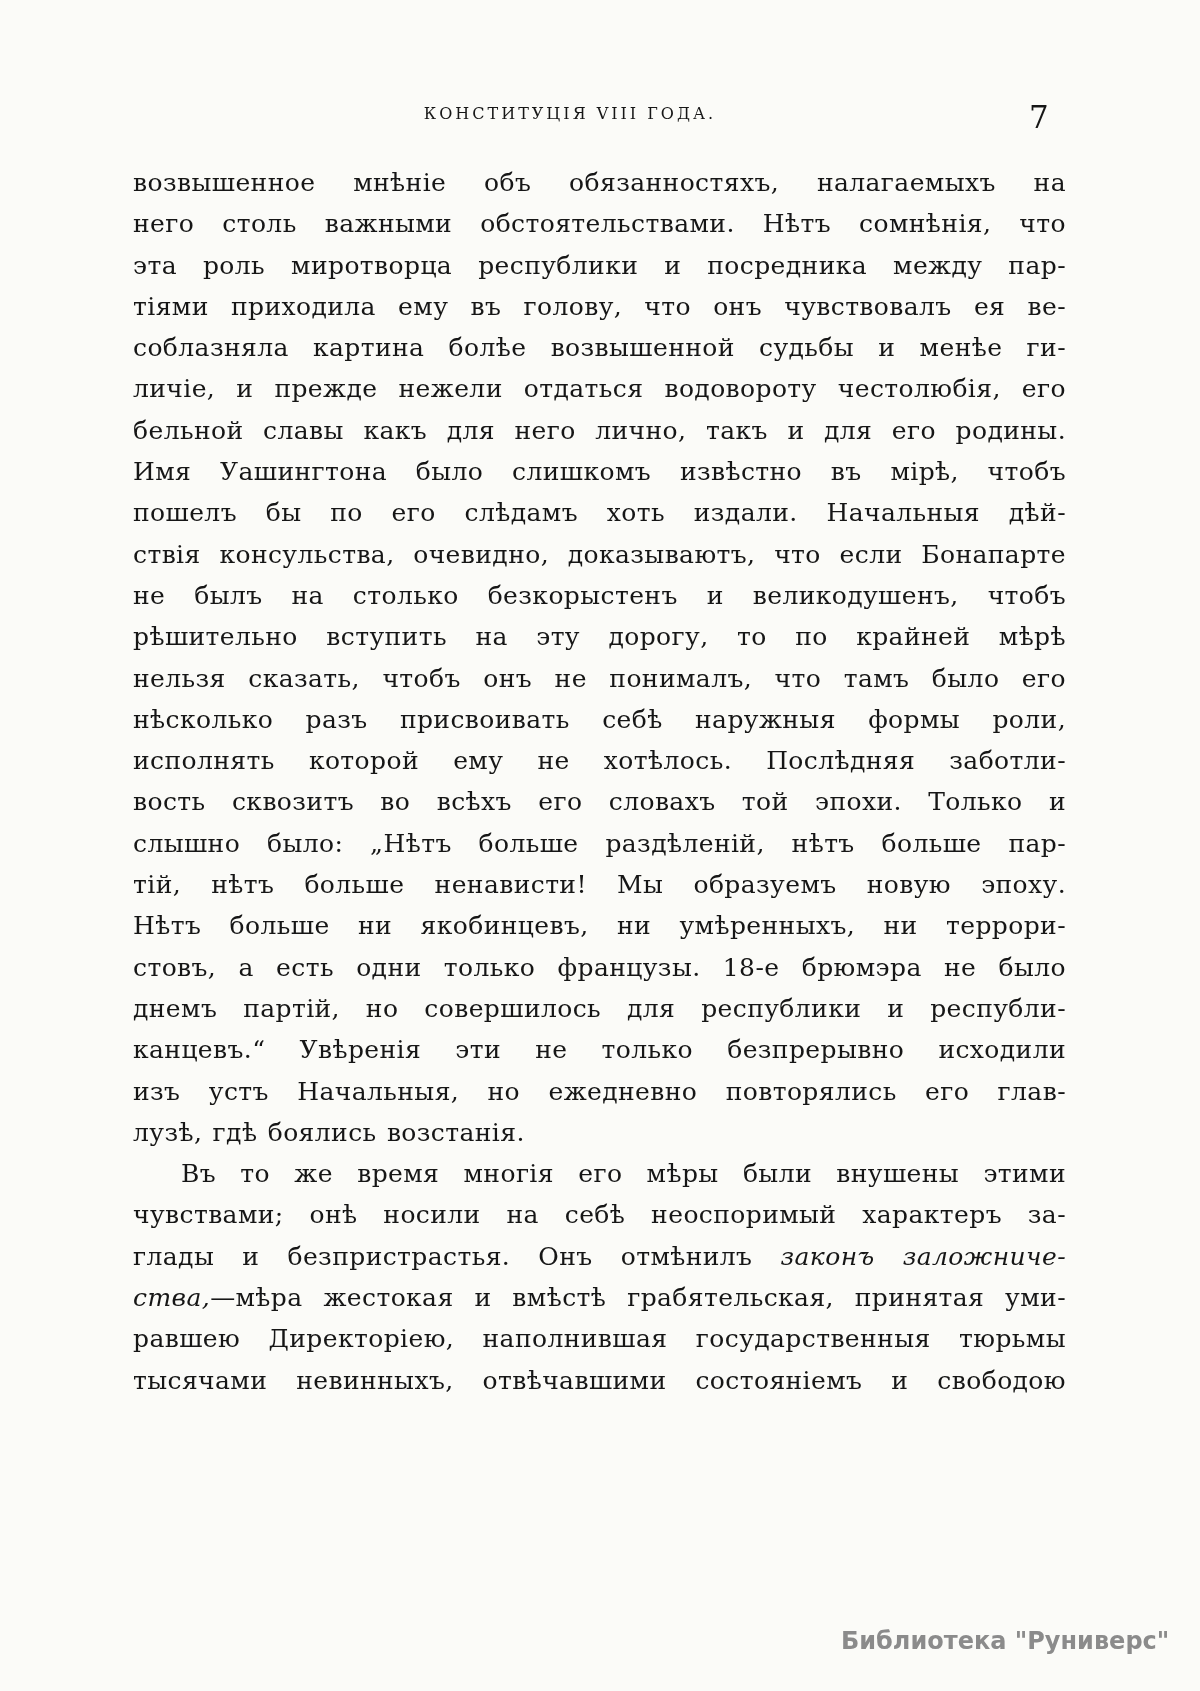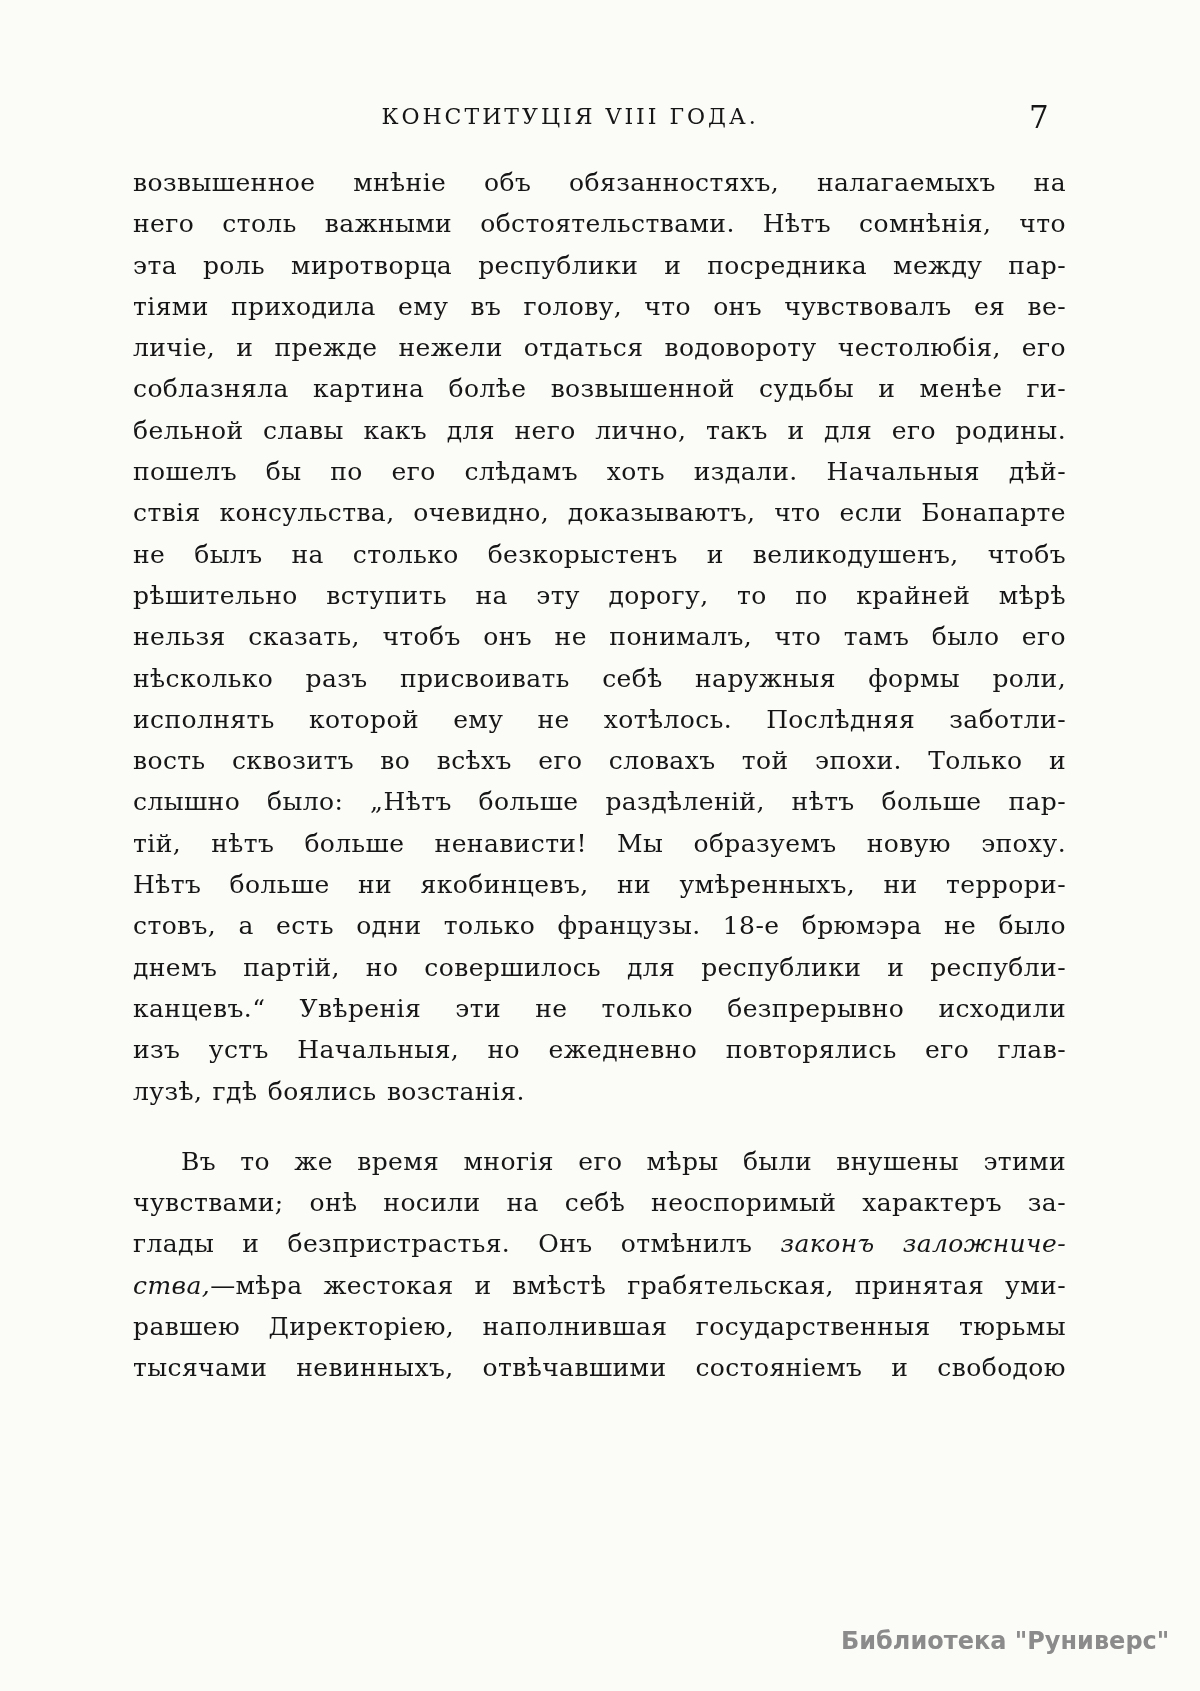--- a/index.html
+++ b/index.html
@@ -18,21 +18,21 @@
   .page {
     position: absolute;
     inset: 0;
   }
   .running-title {
     position: absolute;
     top: 104px;
     left: 0;
     width: 1140px;
     text-align: center;
-    font-size: 22px;
+    font-size: 16px;
     letter-spacing: 3px;
     font-weight: 500;
     color: var(--ink, #161616);
     white-space: nowrap;
   }
   .page-number {
     position: absolute;
     top: 99px;
     left: 1029px;
     font-size: 31px;
@@ -52,21 +52,20 @@
     text-align-last: justify;
     letter-spacing: 0.4px;
     word-spacing: 2px;
     overflow: visible;
   }
   .line.para-end {
     text-align-last: left;
   }
   .line.indent {
     text-indent: 48px;
-    margin-top: 29px;
   }
   .it {
     font-style: italic;
   }
   .watermark {
     position: absolute;
     top: 1627px;
     left: 841px;
     font-family: "DejaVu Sans", "Liberation Sans", sans-serif;
     font-size: 24px;
@@ -82,23 +81,24 @@
 
   <div class="running-title">КОНСТИТУЦІЯ VIII ГОДА.</div>
 
   <div class="page-number">7</div>
 
   <div class="text-block">
       <div class="line"><span>возвышенное мнѣніе объ обязанностяхъ, налагаемыхъ на</span></div>
       <div class="line"><span>него столь важными обстоятельствами. Нѣтъ сомнѣнія, что</span></div>
       <div class="line"><span>эта роль миротворца республики и посредника между пар-</span></div>
       <div class="line"><span>тіями приходила ему въ голову, что онъ чувствовалъ ея ве-</span></div>
+      <div class="line"><span>соблазняла картина болѣе возвышенной судьбы и менѣе ги-</span></div>
       <div class="line"><span>личіе, и прежде нежели отдаться водовороту честолюбія, его</span></div>
-      <div class="line"><span>соблазняла картина болѣе возвышенной судьбы и менѣе ги-</span></div>
       <div class="line"><span>бельной славы какъ для него лично, такъ и для его родины.</span></div>
+      <div class="line"><span>Имя Уашингтона было слишкомъ извѣстно въ мірѣ, чтобъ</span></div>
       <div class="line"><span>пошелъ бы по его слѣдамъ хоть издали. Начальныя дѣй-</span></div>
       <div class="line"><span>ствія консульства, очевидно, доказываютъ, что если Бонапарте</span></div>
       <div class="line"><span>не былъ на столько безкорыстенъ и великодушенъ, чтобъ</span></div>
       <div class="line"><span>рѣшительно вступить на эту дорогу, то по крайней мѣрѣ</span></div>
       <div class="line"><span>нельзя сказать, чтобъ онъ не понималъ, что тамъ было его</span></div>
       <div class="line"><span>нѣсколько разъ присвоивать себѣ наружныя формы роли,</span></div>
       <div class="line"><span>исполнять которой ему не хотѣлось. Послѣдняя заботли-</span></div>
       <div class="line"><span>вость сквозитъ во всѣхъ его словахъ той эпохи. Только и</span></div>
       <div class="line"><span>слышно было: „Нѣтъ больше раздѣленій, нѣтъ больше пар-</span></div>
       <div class="line"><span>тій, нѣтъ больше ненависти! Мы образуемъ новую эпоху.</span></div>

